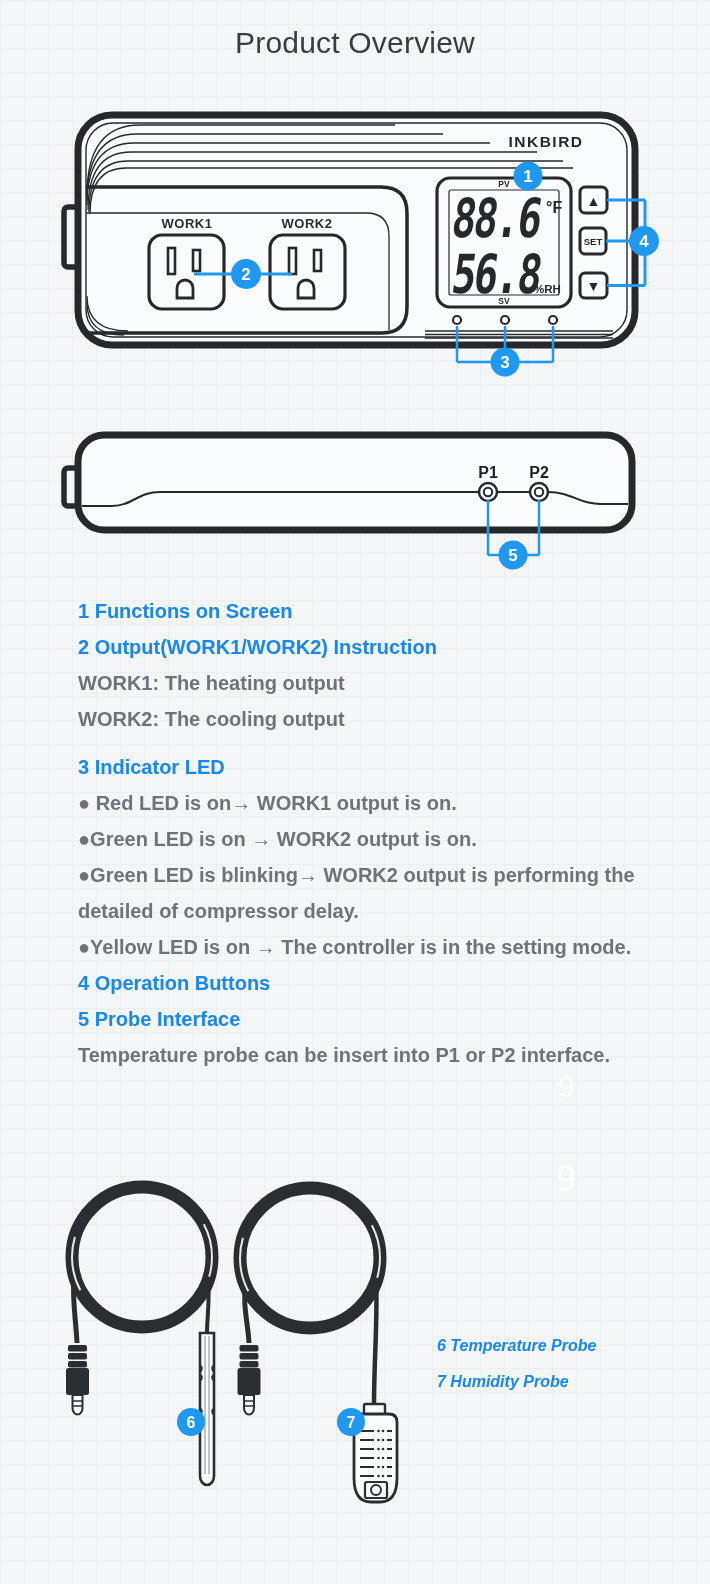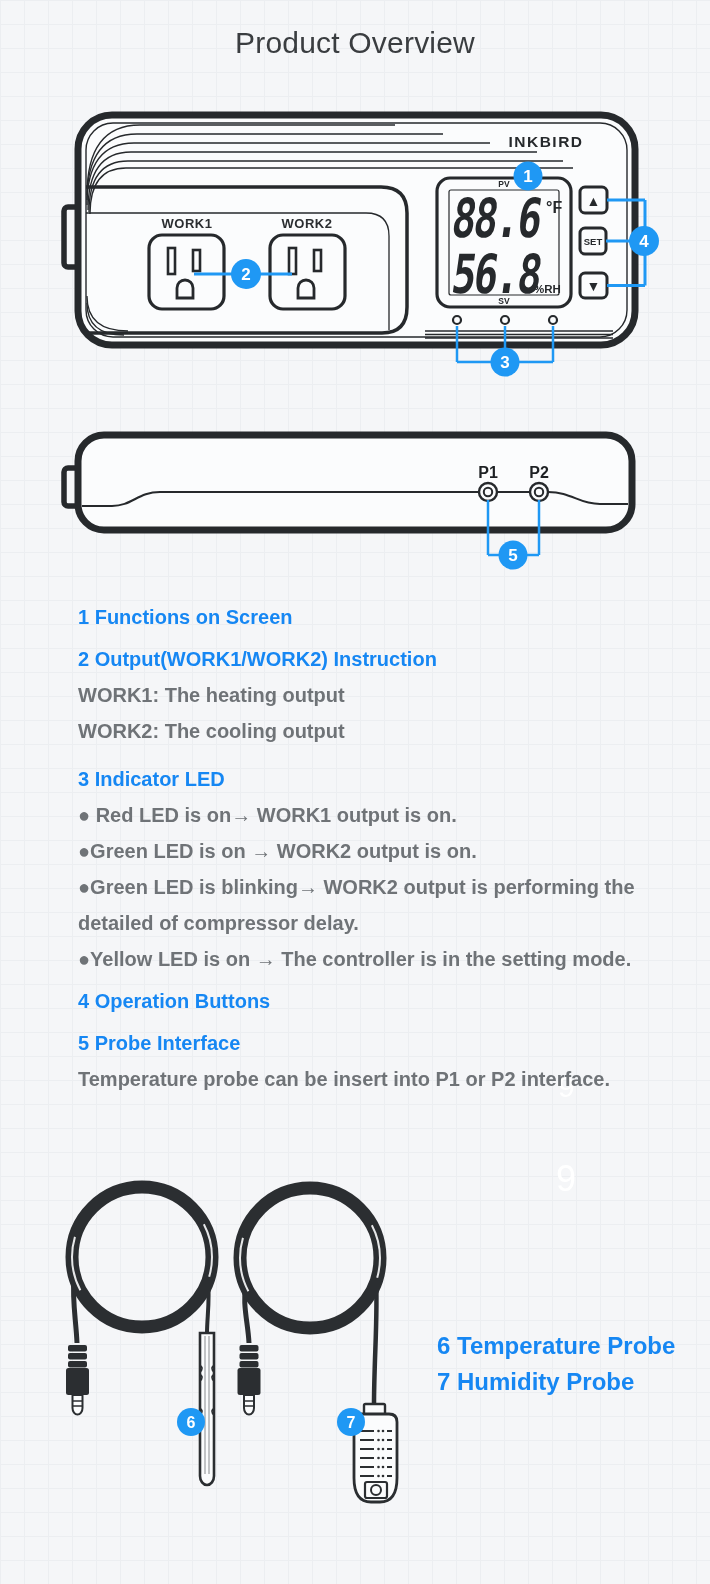--- a/index.html
+++ b/index.html
@@ -14,25 +14,25 @@
   .title{
     position:absolute;top:26px;left:0;width:710px;text-align:center;
     font-size:30px;font-weight:400;color:#3a3d40;letter-spacing:.2px;z-index:2;
   }
   .diagram{position:absolute;left:0;z-index:2;}
   #front{top:100px;}
   #side{top:420px;}
   #probes{top:1160px;}
   .legend{position:absolute;left:78px;top:593px;width:585px;z-index:2;}
   .legend .ln{display:block;height:36px;line-height:36px;font-size:20px;white-space:nowrap;}
-  .legend .hd{color:#1687f3;font-weight:700;margin-top:6px;}
+  .legend .hd{color:#1687f3;font-weight:700;}
   .legend .bd{color:#6f7377;font-weight:700;}
   .legend .gap{margin-top:12px;}
   .probe-labels{position:absolute;left:437px;top:1328px;z-index:2;}
-  .probe-labels .pl{display:block;height:36px;line-height:36px;font-size:24px;font-weight:700;color:#1687f3;white-space:nowrap;}
+  .probe-labels .pl{display:block;height:36px;line-height:36px;font-size:16px;font-weight:700;color:#1687f3;white-space:nowrap;font-style:italic;}
   .watermark{position:absolute;color:#ffffff;z-index:1;font-weight:400;}
   #wm1{left:558px;top:1070px;font-size:30px;}
   #wm2{left:556px;top:1158px;font-size:36px;}
   svg text{font-family:"Liberation Sans",sans-serif;}
   svg .seg{font-family:"DejaVu Sans Mono",monospace;font-weight:700;fill:#26292c;letter-spacing:-3px;}
 </style>
 </head>
 <body>
 
 <div class="page">

